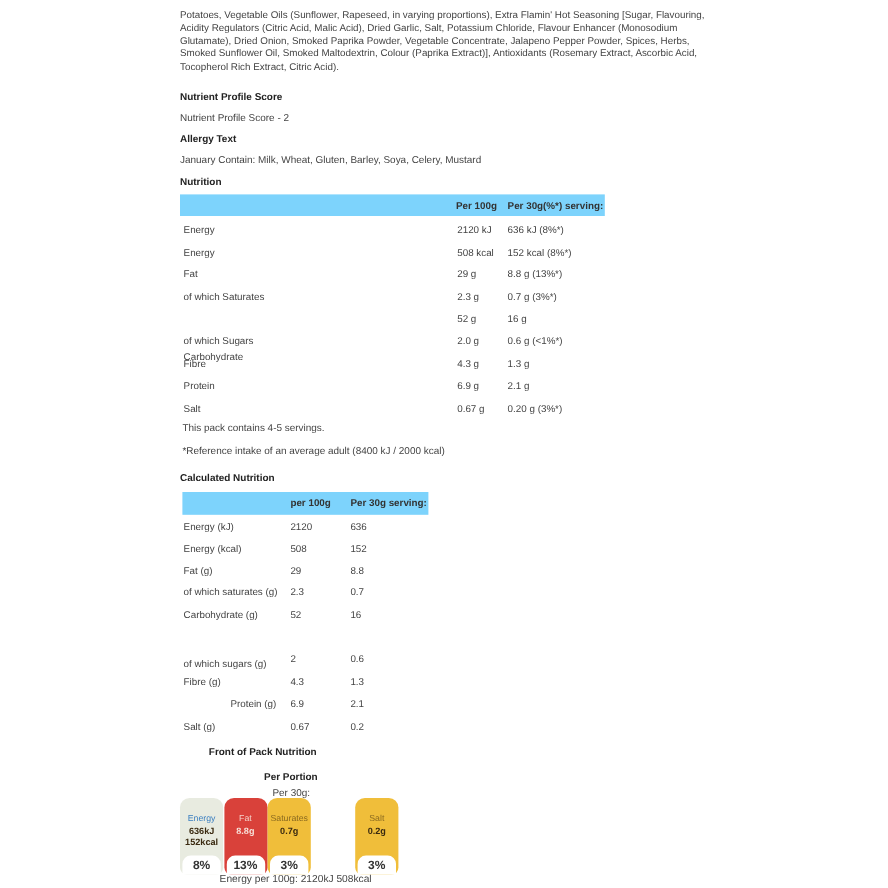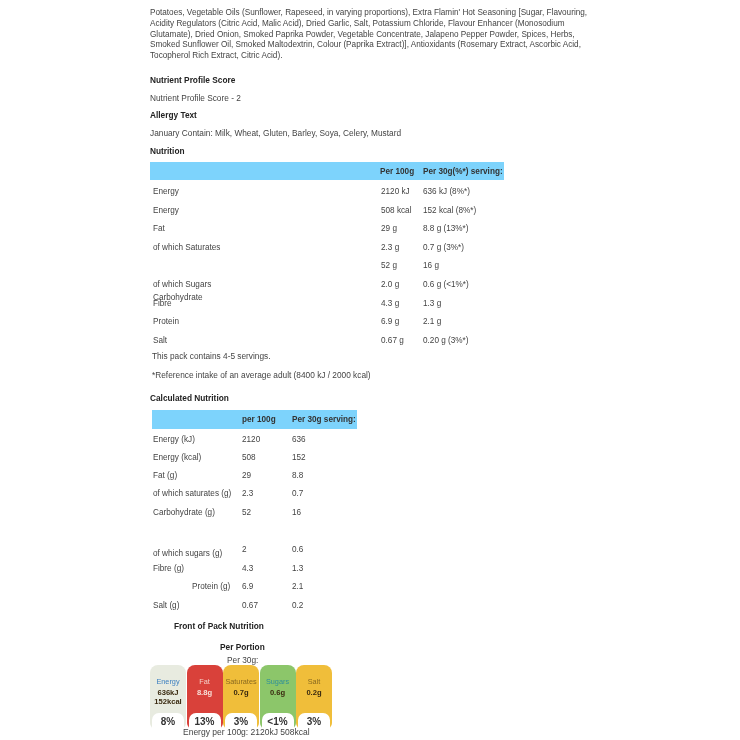--- a/index.html
+++ b/index.html
@@ -163,28 +163,20 @@
       <div class="pct">13%</div>
     </div>
     <div class="tile" style="left: 73px; background: rgb(240, 190, 58);">
       <div class="lbl" style="color: rgb(138, 106, 32);">Saturates</div>
       <div class="val">
         <div>0.7g</div>
         <div></div>
       </div>
       <div class="pct">3%</div>
     </div>
-    <div class="tile" style="left: 109.5px; background: rgb(140, 198, 106);">
-      <div class="lbl" style="color: rgb(46, 143, 154);">Sugars</div>
-      <div class="val">
-        <div>0.6g</div>
-        <div></div>
-      </div>
-      <div class="pct">&lt;1%</div>
-    </div>
     <div class="tile" style="left: 146px; background: rgb(240, 190, 58);">
       <div class="lbl" style="color: rgb(138, 106, 32);">Salt</div>
       <div class="val">
         <div>0.2g</div>
         <div></div>
       </div>
       <div class="pct">3%</div>
     </div>
   </div>
 <div class="abs t" style="left:183px;top:727px;font-size:8.5px;">Energy per 100g: 2120kJ 508kcal</div>

